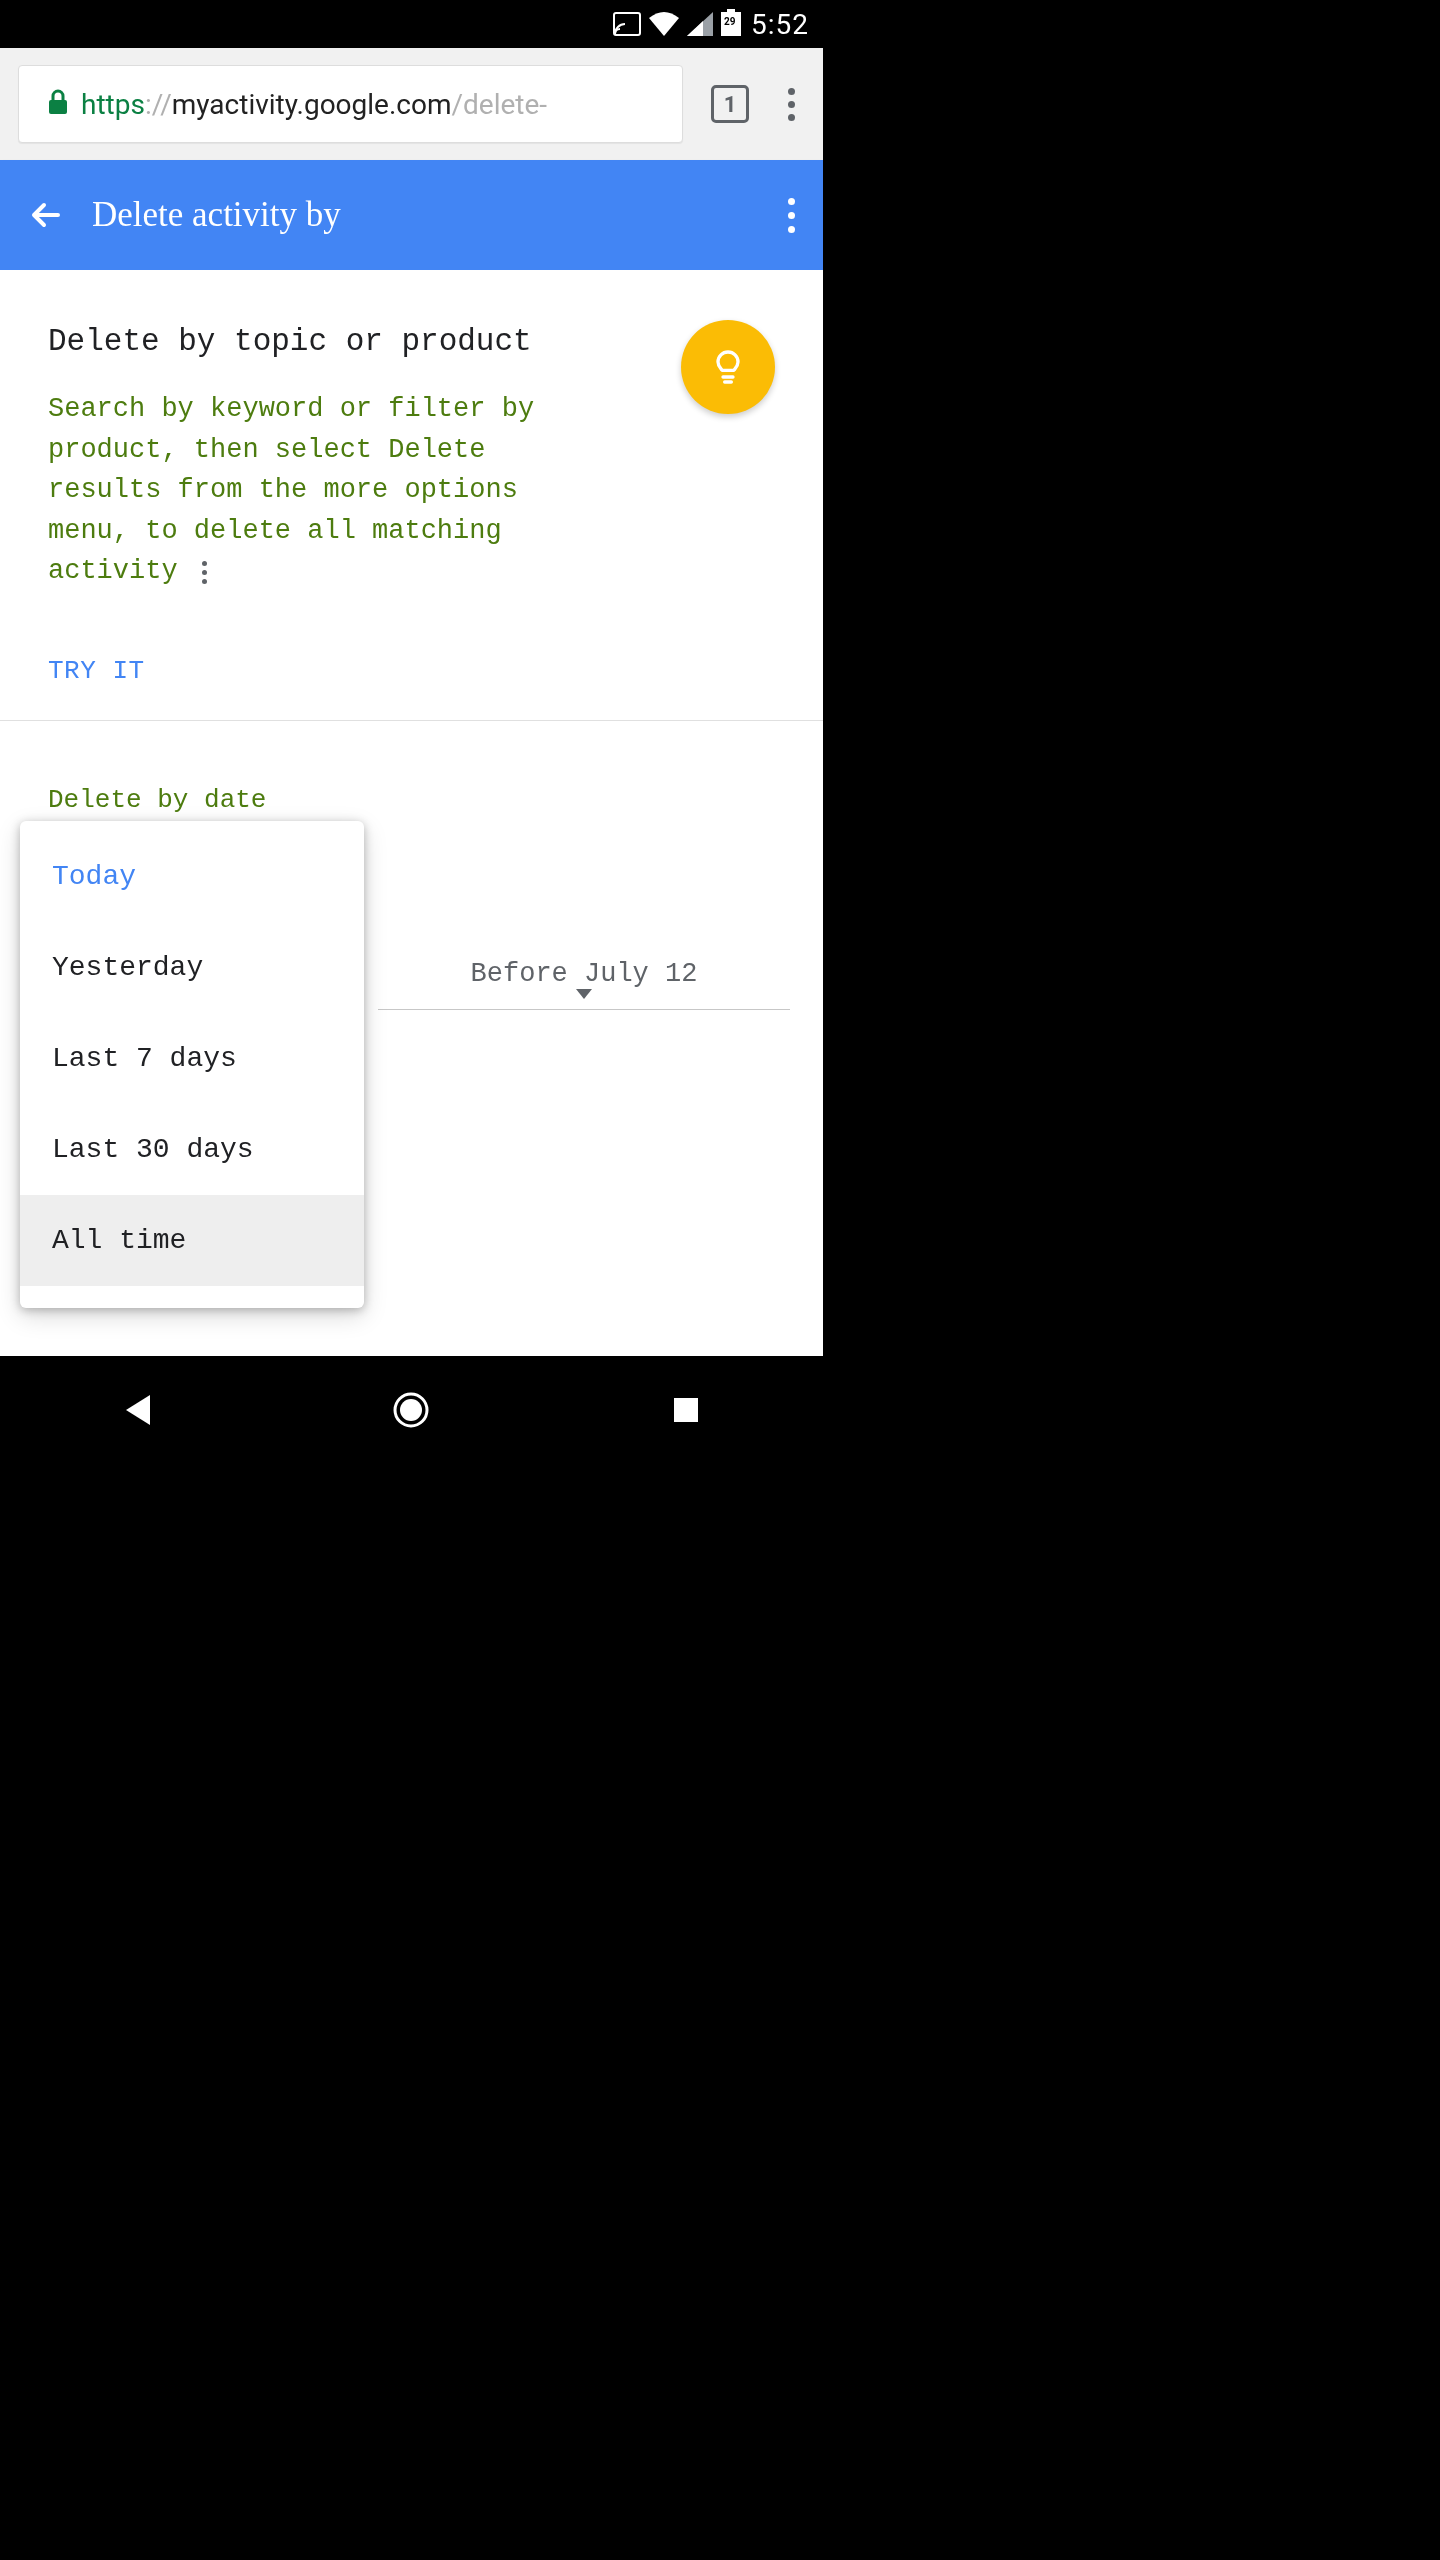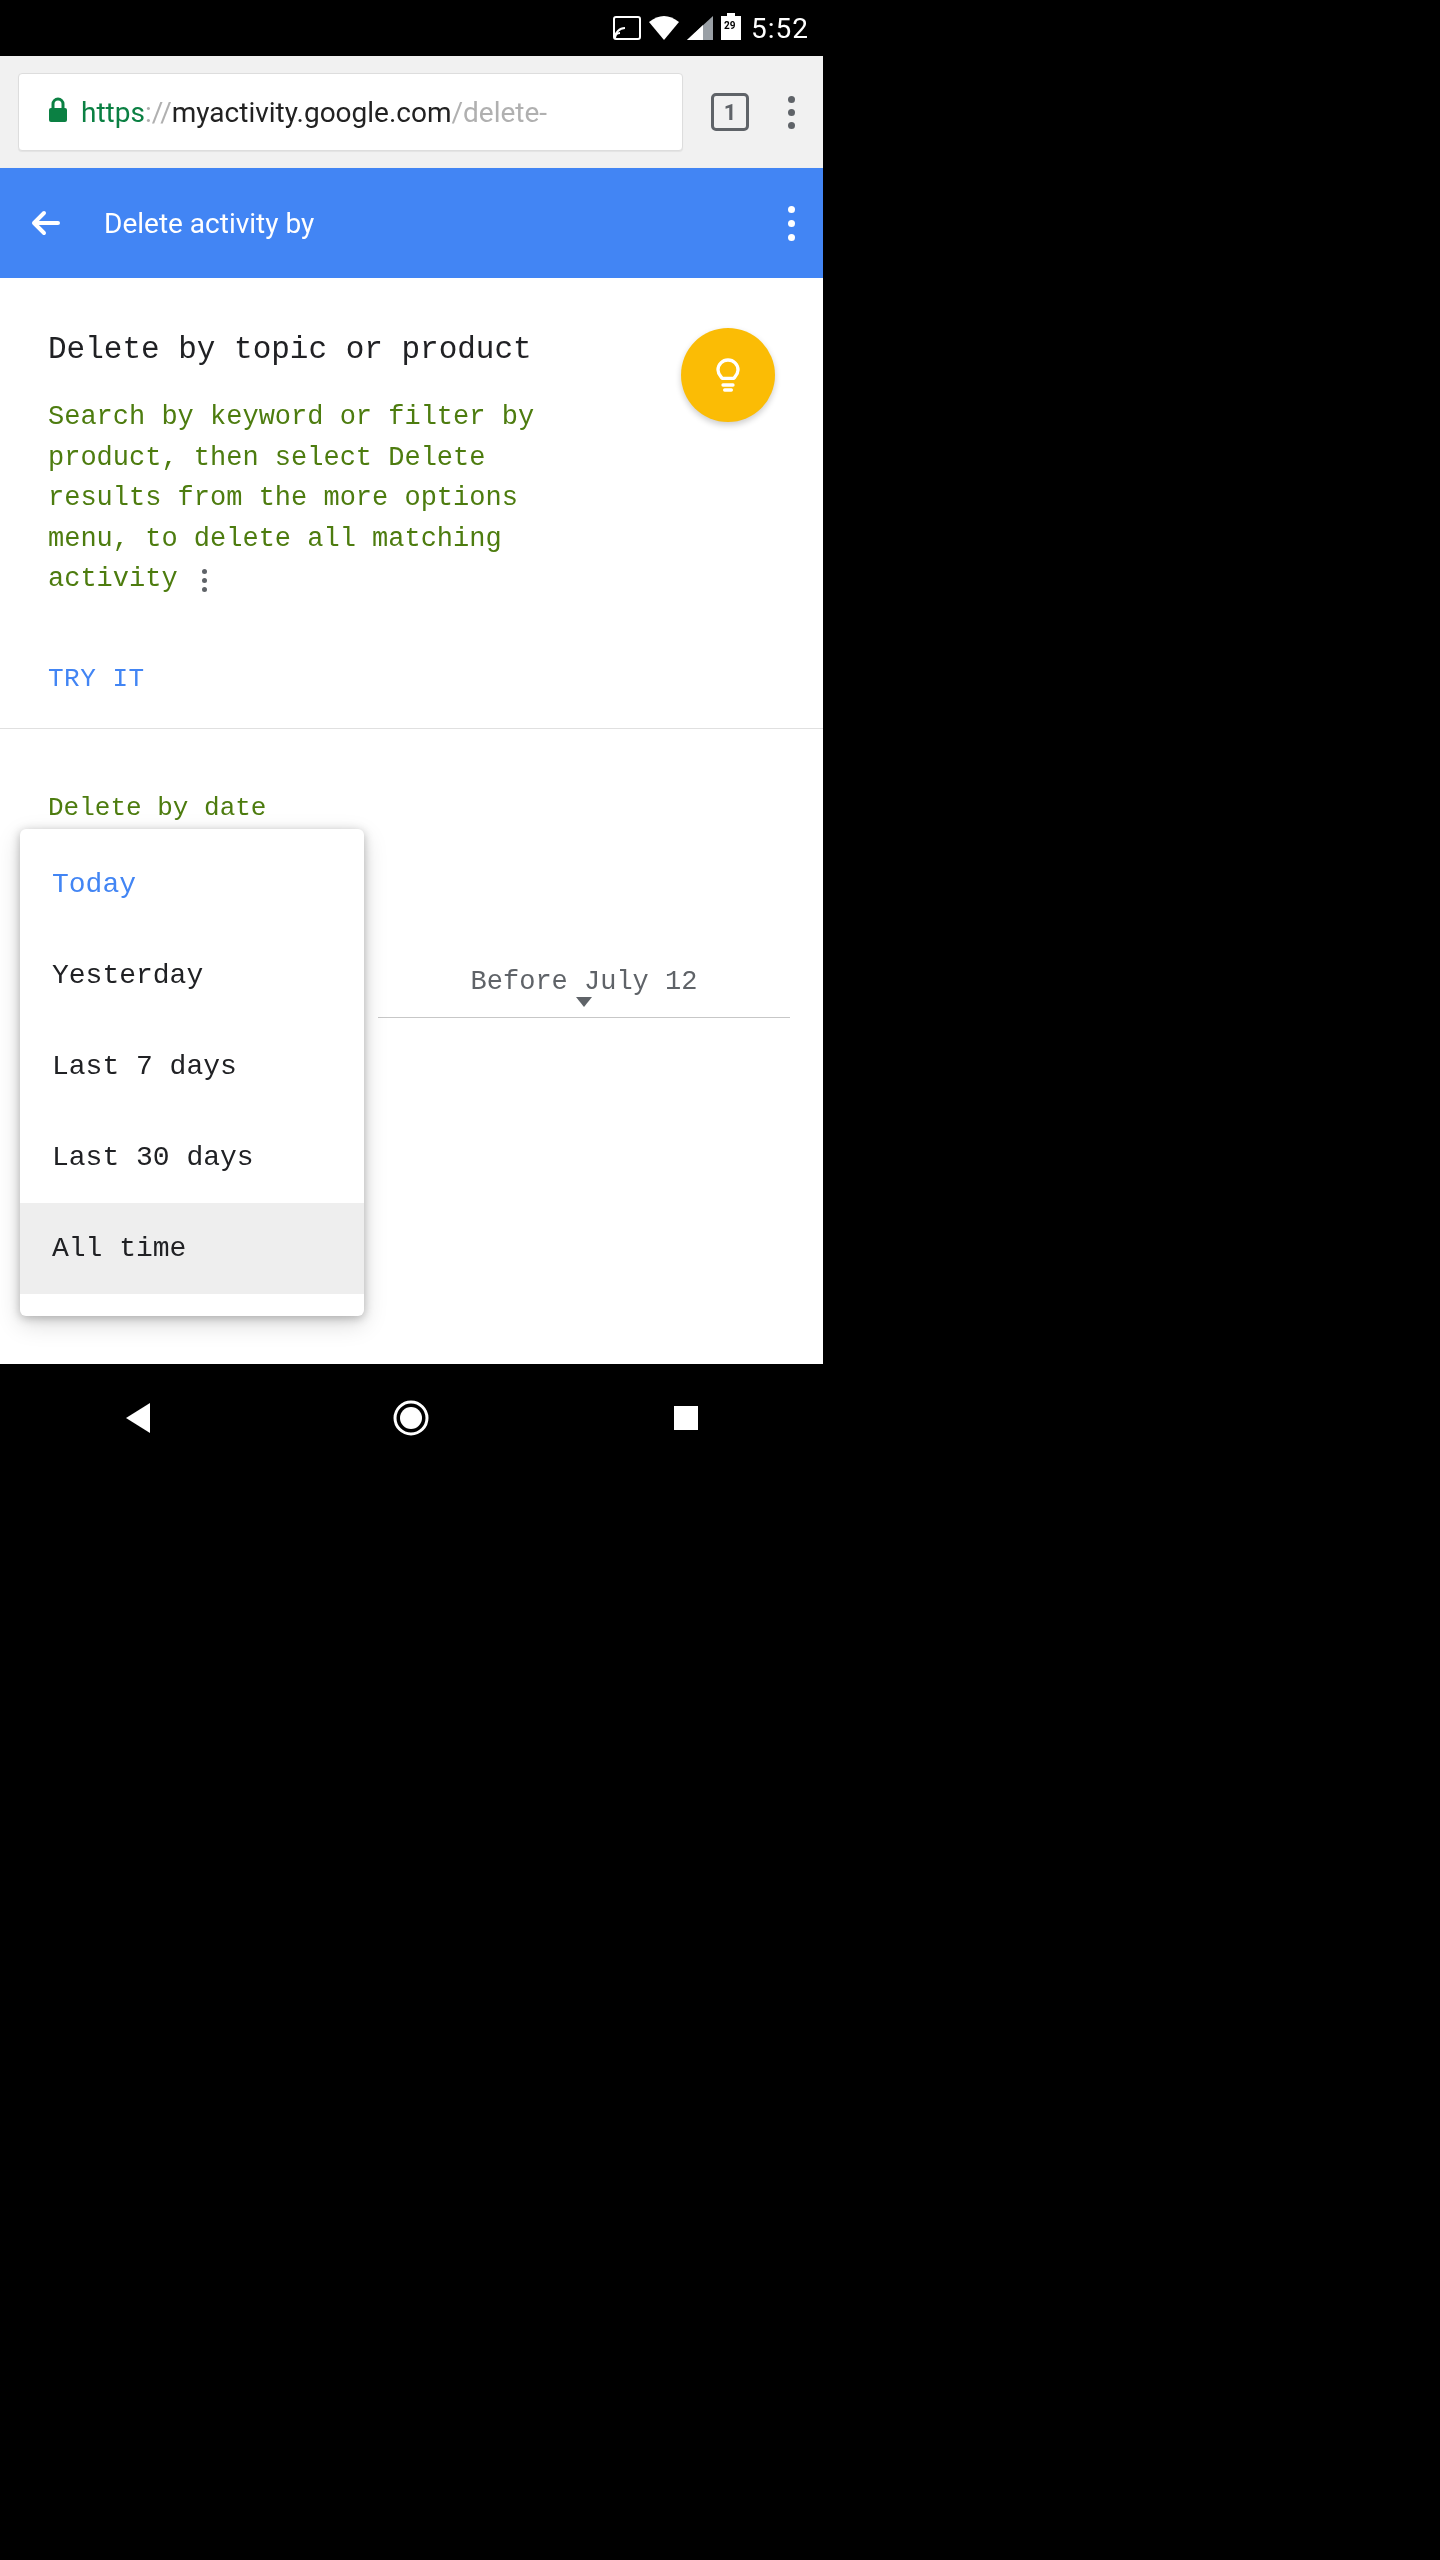--- a/index.html
+++ b/index.html
@@ -1,20 +1,20 @@
 <!DOCTYPE html>
 <html><head>
 <meta charset="utf-8">
 <style>
   * { box-sizing: border-box; margin: 0; padding: 0; }
   html, body { width: 823px; height: 1464px; font-family: Roboto, Arial, sans-serif; background: #000; overflow: hidden; }
 
   
   .status-bar {
-    height: 56px;
+    height: 48px;
     background: #000;
     display: flex;
     align-items: center;
     justify-content: flex-end;
     padding: 0 14px;
     gap: 10px;
     color: #fff;
   }
   .status-icons { display: flex; align-items: center; gap: 8px; }
   .status-clock { font-size: 28px; font-weight: 400; letter-spacing: 1px; }
@@ -62,21 +62,21 @@
   .app-bar {
     height: 110px;
     background: #4285f4;
     display:flex;
     align-items:center;
     color:#fff;
     padding: 0 20px;
     box-shadow: 0 2px 3px rgba(0,0,0,0.15);
   }
   .app-bar .back { width: 52px; display:flex; align-items:center; justify-content:center; color:#fff; }
-  .app-bar .title { font-size: 28px; margin-left: 32px; font-weight: 400; flex:1; }
+  .app-bar .title { font-size: 35px; margin-left: 20px; font-weight: 400; flex:1;font-family:Liberation Serif, serif; }
   .app-bar .menu-dots { display:flex; flex-direction:column; gap:7px; padding-right:8px; }
   .app-bar .menu-dots span { width:7px; height:7px; background:#fff; border-radius:50%; }
 
   
   .content {
     background: #fff;
     height: calc(100% - 48px - 112px - 110px - 108px);
     position: relative;
     overflow: hidden;
     font-family: Liberation Mono, monospace;

